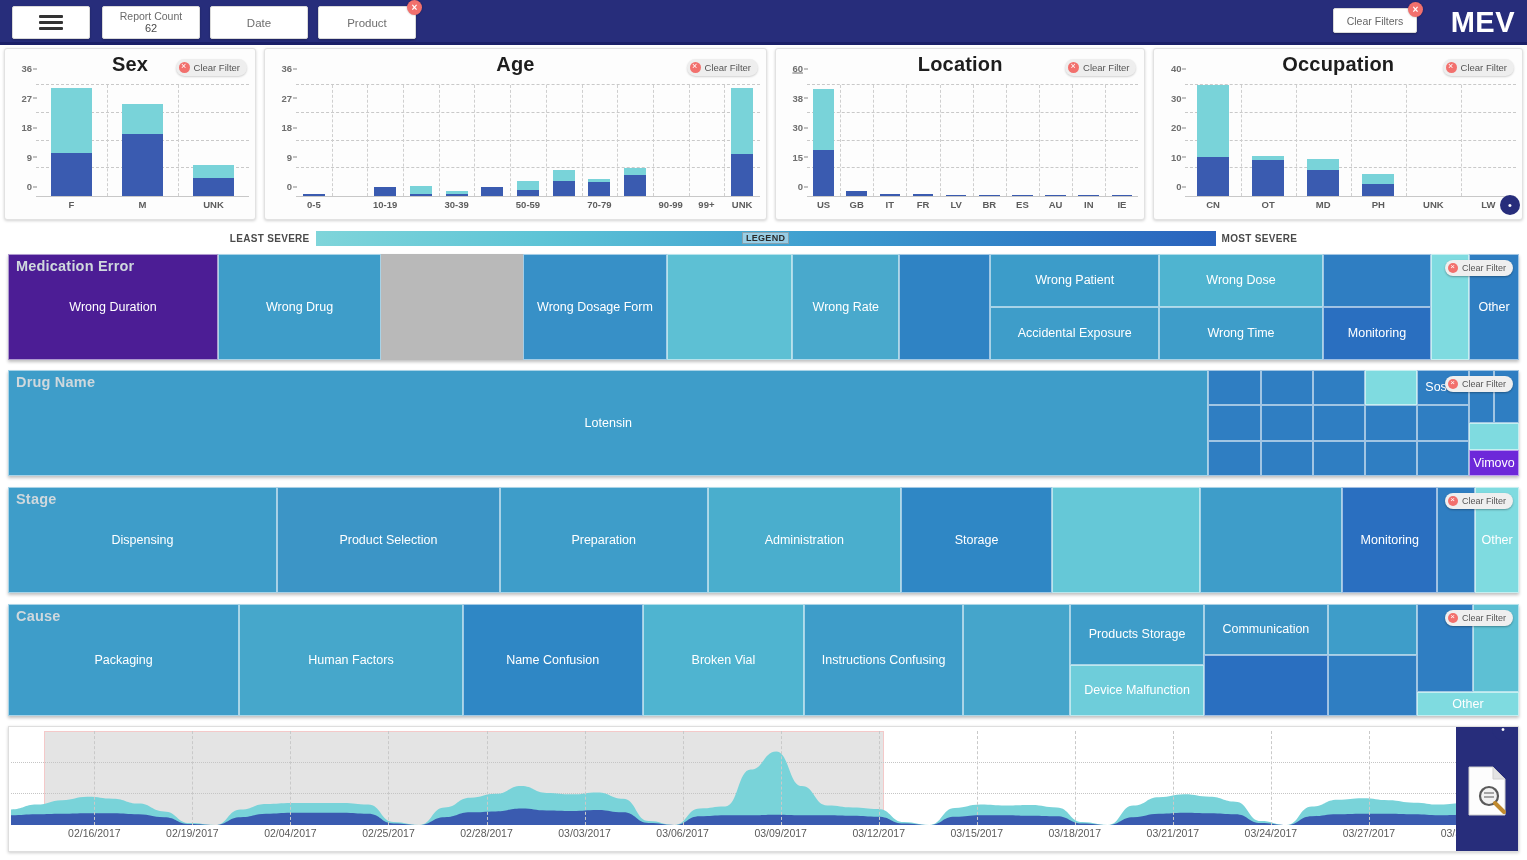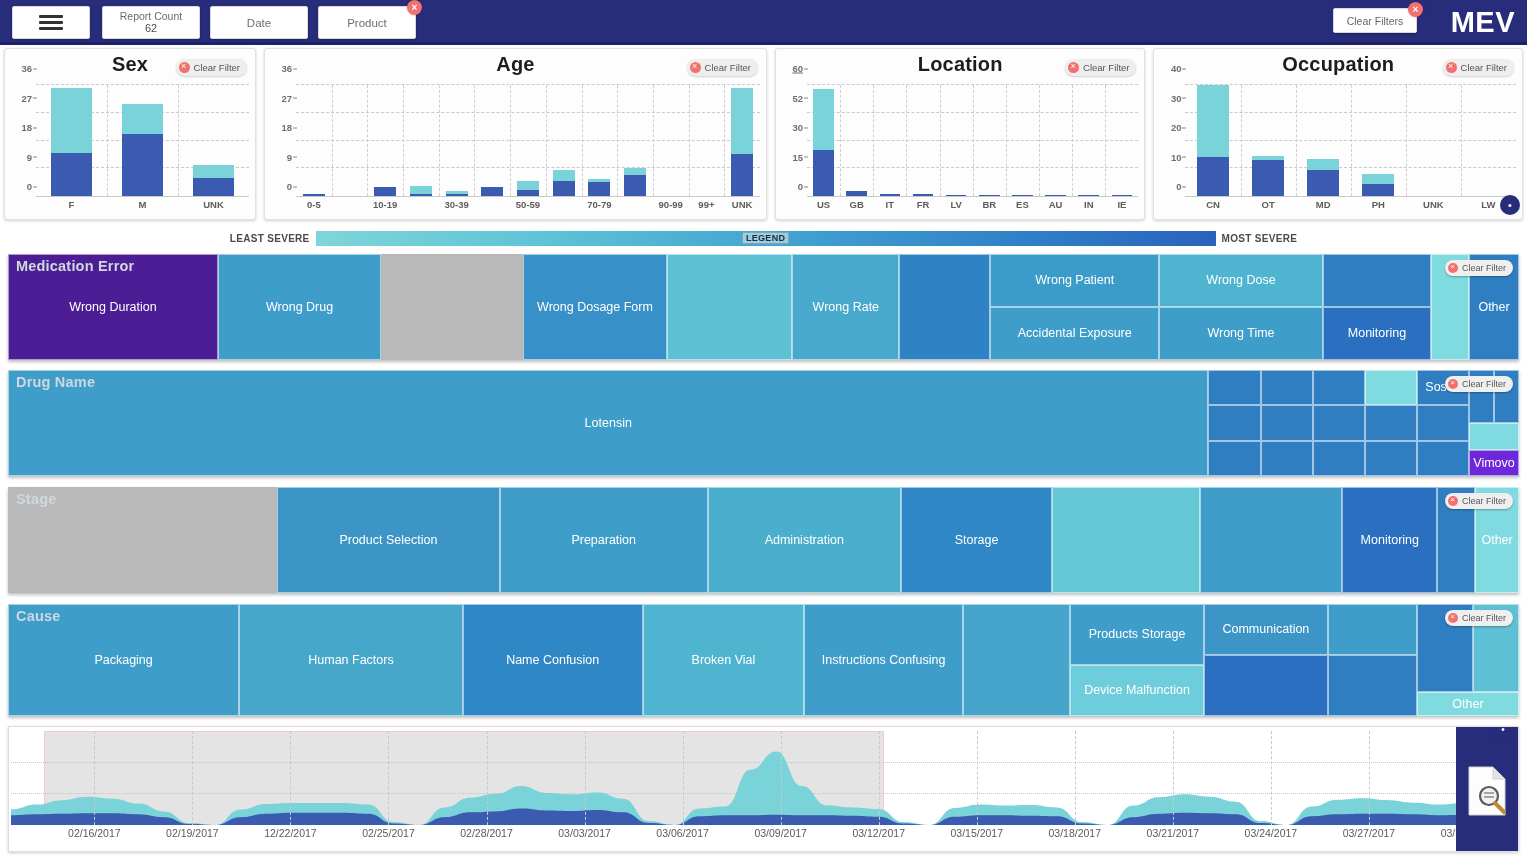--- a/index.html
+++ b/index.html
@@ -411,21 +411,21 @@
     <div class="chart-title">Location</div>
     <div class="clear-pill" style="right:8px;">
       <span class="dot"></span>
       <span>Clear Filter</span>
     </div>
     <div class="plot">
       <div class="yaxis">
           <div class="ytick" style="bottom: 0%; margin-bottom: 0px;">0</div>
           <div class="ytick" style="bottom: 25%; margin-bottom: 0px;">15</div>
           <div class="ytick" style="bottom: 50%; margin-bottom: 0px;">30</div>
-          <div class="ytick" style="bottom: 75%; margin-bottom: 0px;">52</div>
+          <div class="ytick" style="bottom: 75%; margin-bottom: 0px;">38</div>
           <div class="ytick" style="bottom: 100%; margin-bottom: 0px; text-decoration: underline;">60</div>
         </div>
       <div class="plotarea">
           <div class="hgrid" style="bottom: 25%;"></div>
           <div class="hgrid" style="bottom: 50%;"></div>
           <div class="hgrid" style="bottom: 75%;"></div>
           <div class="hgrid" style="bottom: 100%;"></div>
           <div class="vgrid" style="left: 10%;"></div>
           <div class="vgrid" style="left: 20%;"></div>
           <div class="vgrid" style="left: 30%;"></div>
@@ -619,20 +619,23 @@
     </div>
   <div class="tm-header">Drug Name</div>
   <div class="tm-clear">
     <span class="dot"></span>
     <span>Clear Filter</span>
   </div>
 </div>
 
 <div class="tm-section" id="tm-2" style="top:487px; height:106px;">
   <div class="tm-inner">
+      <div class="tm-cell" style="left: 0%; top: 0%; width: 17.8%; height: 100%; background: rgb(62, 157, 201);">
+        <span>Dispensing</span>
+      </div>
       <div class="tm-cell" style="left: 17.8%; top: 0%; width: 14.75%; height: 100%; background: rgb(60, 149, 198);">
         <span>Product Selection</span>
       </div>
       <div class="tm-cell" style="left: 32.55%; top: 0%; width: 13.75%; height: 100%; background: rgb(62, 157, 201);">
         <span>Preparation</span>
       </div>
       <div class="tm-cell" style="left: 46.3%; top: 0%; width: 12.8%; height: 100%; background: rgb(74, 174, 205);">
         <span>Administration</span>
       </div>
       <div class="tm-cell" style="left: 59.1%; top: 0%; width: 10%; height: 100%; background: rgb(47, 135, 197);">
@@ -719,21 +722,21 @@
       <div class="tl-grid-v" style="left: 64.1694%;"></div>
       <div class="tl-grid-v" style="left: 70.684%;"></div>
       <div class="tl-grid-v" style="left: 77.1987%;"></div>
       <div class="tl-grid-v" style="left: 83.7134%;"></div>
       <div class="tl-grid-v" style="left: 90.228%;"></div>
       <div class="tl-grid-v" style="left: 96.7427%;"></div>
     </div>
   <div id="tl-labels">
       <div class="tl-lab" style="left: 5.53746%;">02/16/2017</div>
       <div class="tl-lab" style="left: 12.0521%;">02/19/2017</div>
-      <div class="tl-lab" style="left: 18.5668%;">12/22/2017</div>
+      <div class="tl-lab" style="left: 18.5668%;">02/04/2017</div>
       <div class="tl-lab" style="left: 25.0814%;">02/25/2017</div>
       <div class="tl-lab" style="left: 31.5961%;">02/28/2017</div>
       <div class="tl-lab" style="left: 38.1107%;">03/03/2017</div>
       <div class="tl-lab" style="left: 44.6254%;">03/06/2017</div>
       <div class="tl-lab" style="left: 51.1401%;">03/09/2017</div>
       <div class="tl-lab" style="left: 57.6547%;">03/12/2017</div>
       <div class="tl-lab" style="left: 64.1694%;">03/15/2017</div>
       <div class="tl-lab" style="left: 70.684%;">03/18/2017</div>
       <div class="tl-lab" style="left: 77.1987%;">03/21/2017</div>
       <div class="tl-lab" style="left: 83.7134%;">03/24/2017</div>

